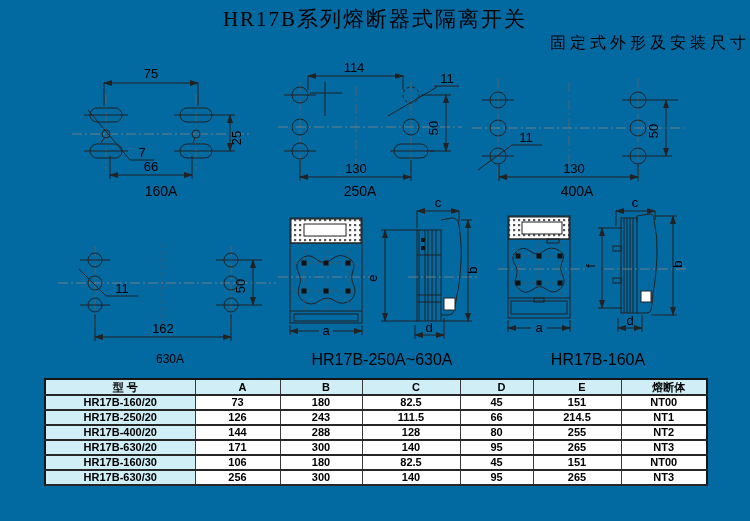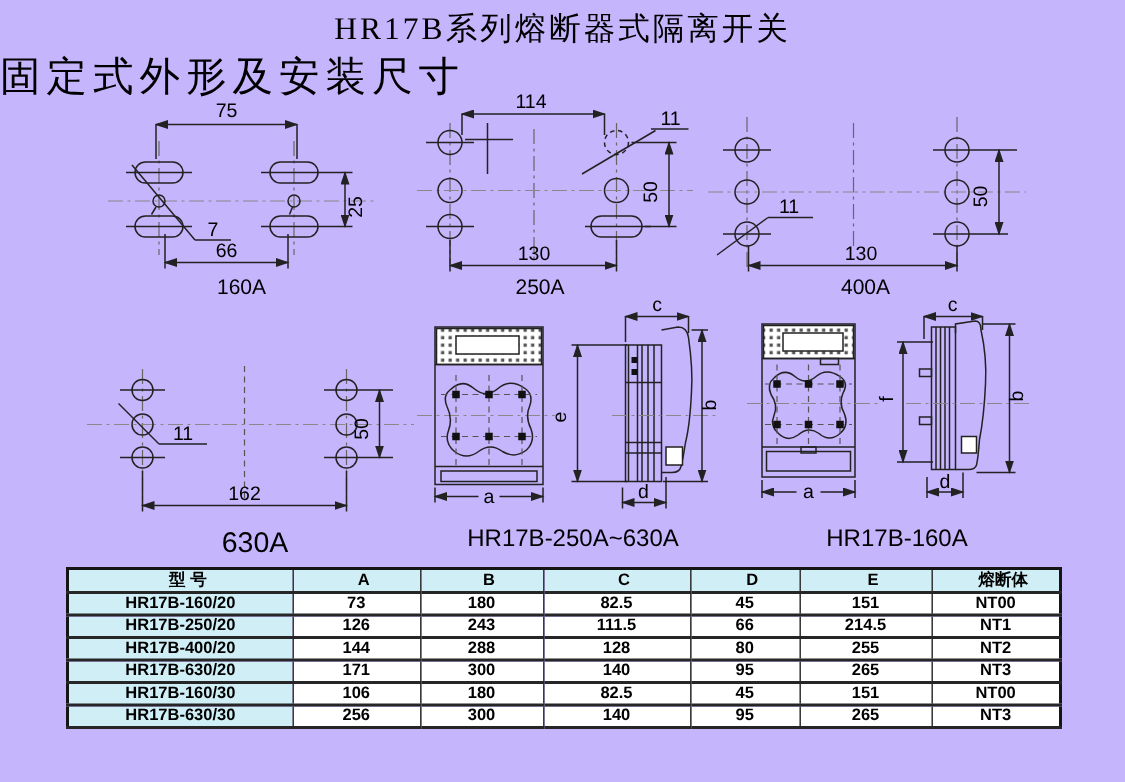--- a/index.html
+++ b/index.html
@@ -1,25 +1,25 @@
 <!DOCTYPE html>
 <html><head>
 <meta charset="utf-8">
 <style>
   * { margin:0; padding:0; box-sizing:border-box; }
   html,body { background:#fff; }
-  #canvas { position:relative; width:750px; height:521px; background:#c4b5fd;
+  #canvas { position:relative; width:750px; height:521px; background:#0369a1;
             font-family:"Liberation Sans", sans-serif; overflow:hidden; }
 
   .title1 { position:absolute; left:0; top:5px; width:100%; text-align:center;
             font-family:"Liberation Serif","DejaVu Serif",serif;
             font-size:21px; letter-spacing:2px; color:#000; }
-  .title2 { position:absolute; left:0; top:33px; width:100%; text-align:left;
+  .title2 { position:absolute; left:0; top:33px; width:100%; text-align:right;
             font-family:"Liberation Serif","DejaVu Serif",serif;
-            font-size:27px; letter-spacing:4px; color:#000; }
+            font-size:16px; letter-spacing:4px; color:#000; }
 
   svg.tech { position:absolute; overflow:visible; }
   .tech line,.tech rect,.tech circle,.tech path,.tech polyline
         { stroke:#222; fill:none; stroke-width:1; }
   .tech .cl   { stroke:#666; stroke-dasharray:10 3 2 3; stroke-width:0.8; }
   .tech .cl2  { stroke:#888; stroke-dasharray:10 3 2 3; stroke-width:0.8; }
   .tech .dash { stroke:#555; stroke-dasharray:4 3; stroke-width:0.8; }
   .tech .dashc{ stroke-dasharray:3 2.5; }
   .tech .fb   { fill:#111; stroke:none; }
   .tech .wf   { fill:#fff; }
@@ -219,21 +219,21 @@
       <line x1="49" y1="88" x2="49" y2="115"></line>
         <line x1="185" y1="88" x2="185" y2="115"></line>
       <text x="117" y="107">162</text>
     </g>
     <g>
       <line x1="33" y1="43" x2="60" y2="70"></line>
         <line x1="60" y1="70" x2="92" y2="70"></line>
       <text x="76" y="67">11</text>
     </g>
   </svg>
-  <div class="dlabel" style="left:170px;top:352px;font-size:19px">630A</div>
+  <div class="dlabel" style="left:170px;top:352px;font-size:12px">630A</div>
 
   <svg class="tech" style="left:278px;top:198px" width="212" height="148" viewBox="0 0 212 148">
     <g>
       <rect x="12" y="20" width="72" height="105"></rect>
       <rect class="dot" x="13" y="21" width="70" height="24"></rect>
       <line x1="12" y1="45" x2="84" y2="45"></line>
       <rect class="wf" x="26" y="26" width="42" height="12" stroke-width="1.5"></rect>
       <line class="cl2" x1="0" y1="79" x2="92" y2="79"></line>
       <path d="M22,62 Q30,54 38,61 Q46,68 54,61 Q62,54 72,61 Q78,65 75,73 Q72,80 76,88 Q79,96 73,102 Q65,108 57,103 Q49,97 41,103 Q33,109 25,103 Q18,97 21,89 Q24,81 20,73 Q17,66 22,62 Z"></path>
       <line class="dash" x1="26" y1="52" x2="26" y2="112"></line>

